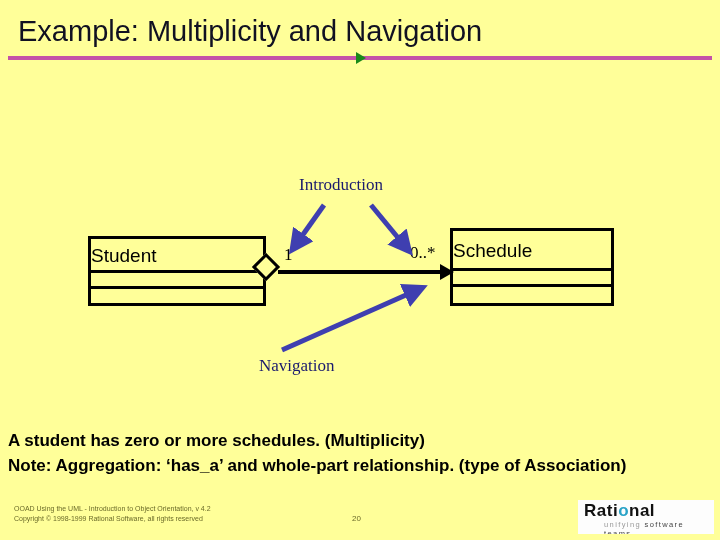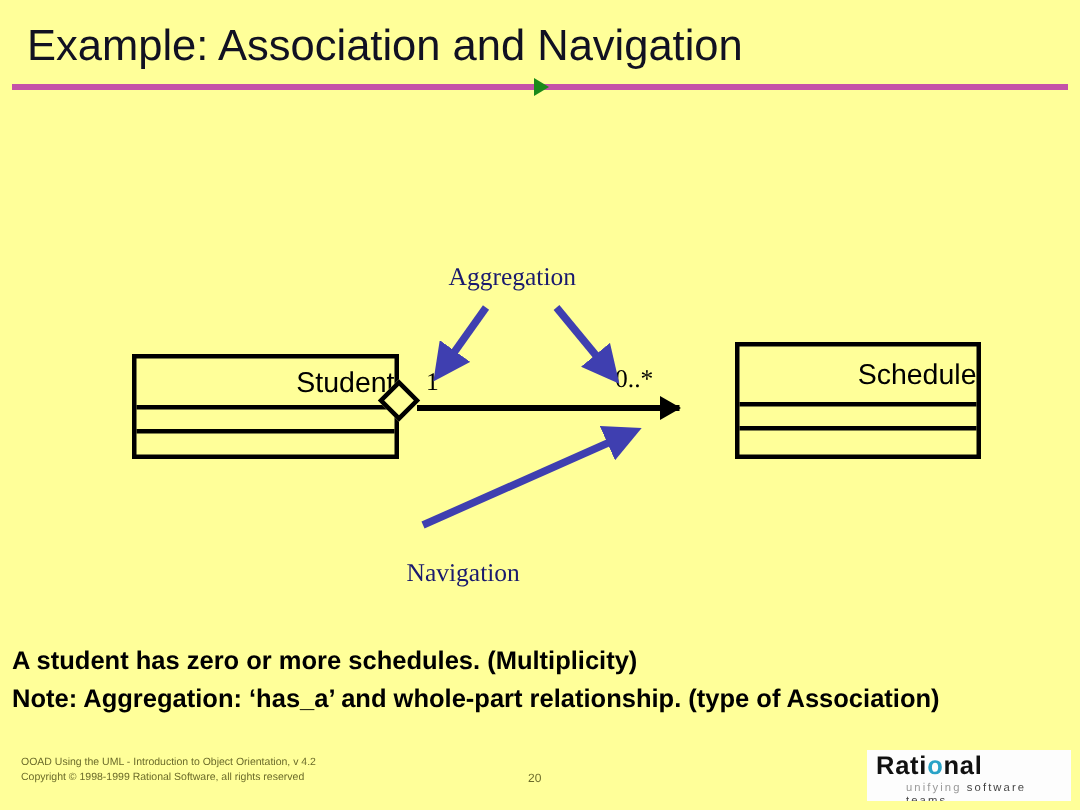--- a/index.html
+++ b/index.html
@@ -64,39 +64,39 @@
 
   .uml-class {
     position: absolute;
     border: 3px solid #000000;
     background: #ffff99;
     box-sizing: border-box;
   }
   .uml-class .cname {
     height: 34px;
     line-height: 34px;
-    text-align: right;
+    text-align: left;
     font-size: 19px;
     color: #000000;
     border-bottom: 3px solid #000000;
     box-sizing: border-box;
     font-family: "Liberation Sans", sans-serif;
     white-space: nowrap;
     overflow: hidden;
   }
   .uml-class .compartment {
     height: 16px;
     box-sizing: border-box;
   }
   .uml-class .compartment.divided {
     border-bottom: 3px solid #000000;
   }
 
   #class-student { left: 88px; top: 236px; width: 178px; height: 70px; }
-  #class-schedule { left: 450px; top: 228px; width: 164px; height: 78px; margin-left: 40px; }
+  #class-schedule { left: 450px; top: 228px; width: 164px; height: 78px; }
   #class-schedule .cname { height: 40px; line-height: 40px; }
 
   
   .assoc-line {
     position: absolute;
     left: 278px;
     top: 270px;
     width: 175px;
     height: 4px;
     background: #000000;
@@ -134,21 +134,21 @@
   #mult-many { left: 410px; top: 243px; }
 
   .annot-label {
     position: absolute;
     font-family: "Liberation Serif", serif;
     font-size: 17px;
     color: #1a1a6e;
     white-space: nowrap;
   }
   #annot-multiplicity { left: 299px; top: 175px; }
-  #annot-navigation { left: 259px; top: 372px; margin-left: 12px; }
+  #annot-navigation { left: 259px; top: 356px; }
 
   .annot-svg {
     position: absolute;
     left: 0;
     top: 0;
     width: 720px;
     height: 430px;
     pointer-events: none;
   }
 
@@ -217,21 +217,21 @@
     letter-spacing: 1.4px;
     font-family: "Liberation Sans", sans-serif;
   }
   .logo-tag .dim { color: #9a9a9a; text-align: right; }
 </style>
 </head>
 <body>
 
 <div class="slide">
 
-  <div class="title">Example: Association and Navigation</div>
+  <div class="title">Example: Multiplicity and Navigation</div>
   <div class="title-rule"></div>
   <div class="title-bullet"></div>
 
   <div class="diagram">
 
     <div class="uml-class" id="class-student">
       <div class="cname">Student</div>
       <div class="compartment divided"></div>
       <div class="compartment"></div>
     </div>
@@ -242,21 +242,21 @@
       <div class="compartment"></div>
     </div>
 
     <div class="assoc-line"></div>
     <div class="assoc-arrowhead"></div>
     <div class="aggregation-diamond"></div>
 
     <div class="mult-label" id="mult-one">1</div>
     <div class="mult-label" id="mult-many">0..*</div>
 
-    <div class="annot-label" id="annot-multiplicity">Aggregation</div>
+    <div class="annot-label" id="annot-multiplicity">Introduction</div>
     <div class="annot-label" id="annot-navigation">Navigation</div>
 
     <svg class="annot-svg" viewBox="0 0 720 430">
       <defs>
         <marker id="bluehead" markerWidth="5" markerHeight="5" refX="2.2" refY="2.5" orient="auto">
           <path d="M0,0 L5,2.5 L0,5 Z" fill="#3f3fb0"></path>
         </marker>
       </defs>
 
       <line x1="324" y1="205" x2="297" y2="243" stroke="#3f3fb0" stroke-width="5" marker-end="url(#bluehead)"></line>

